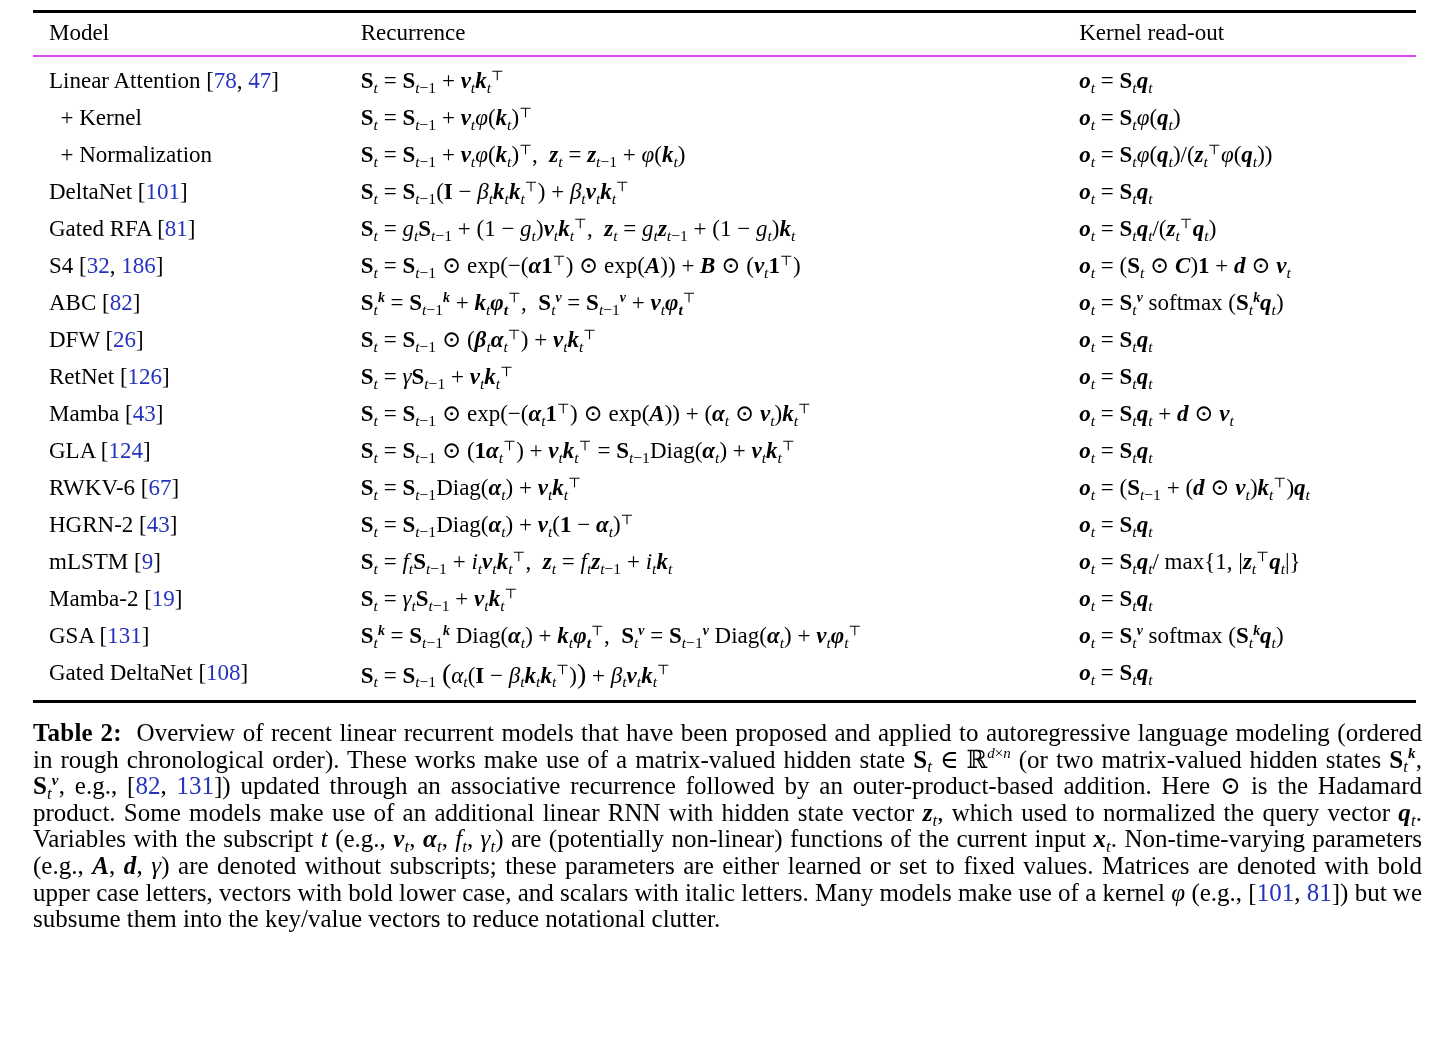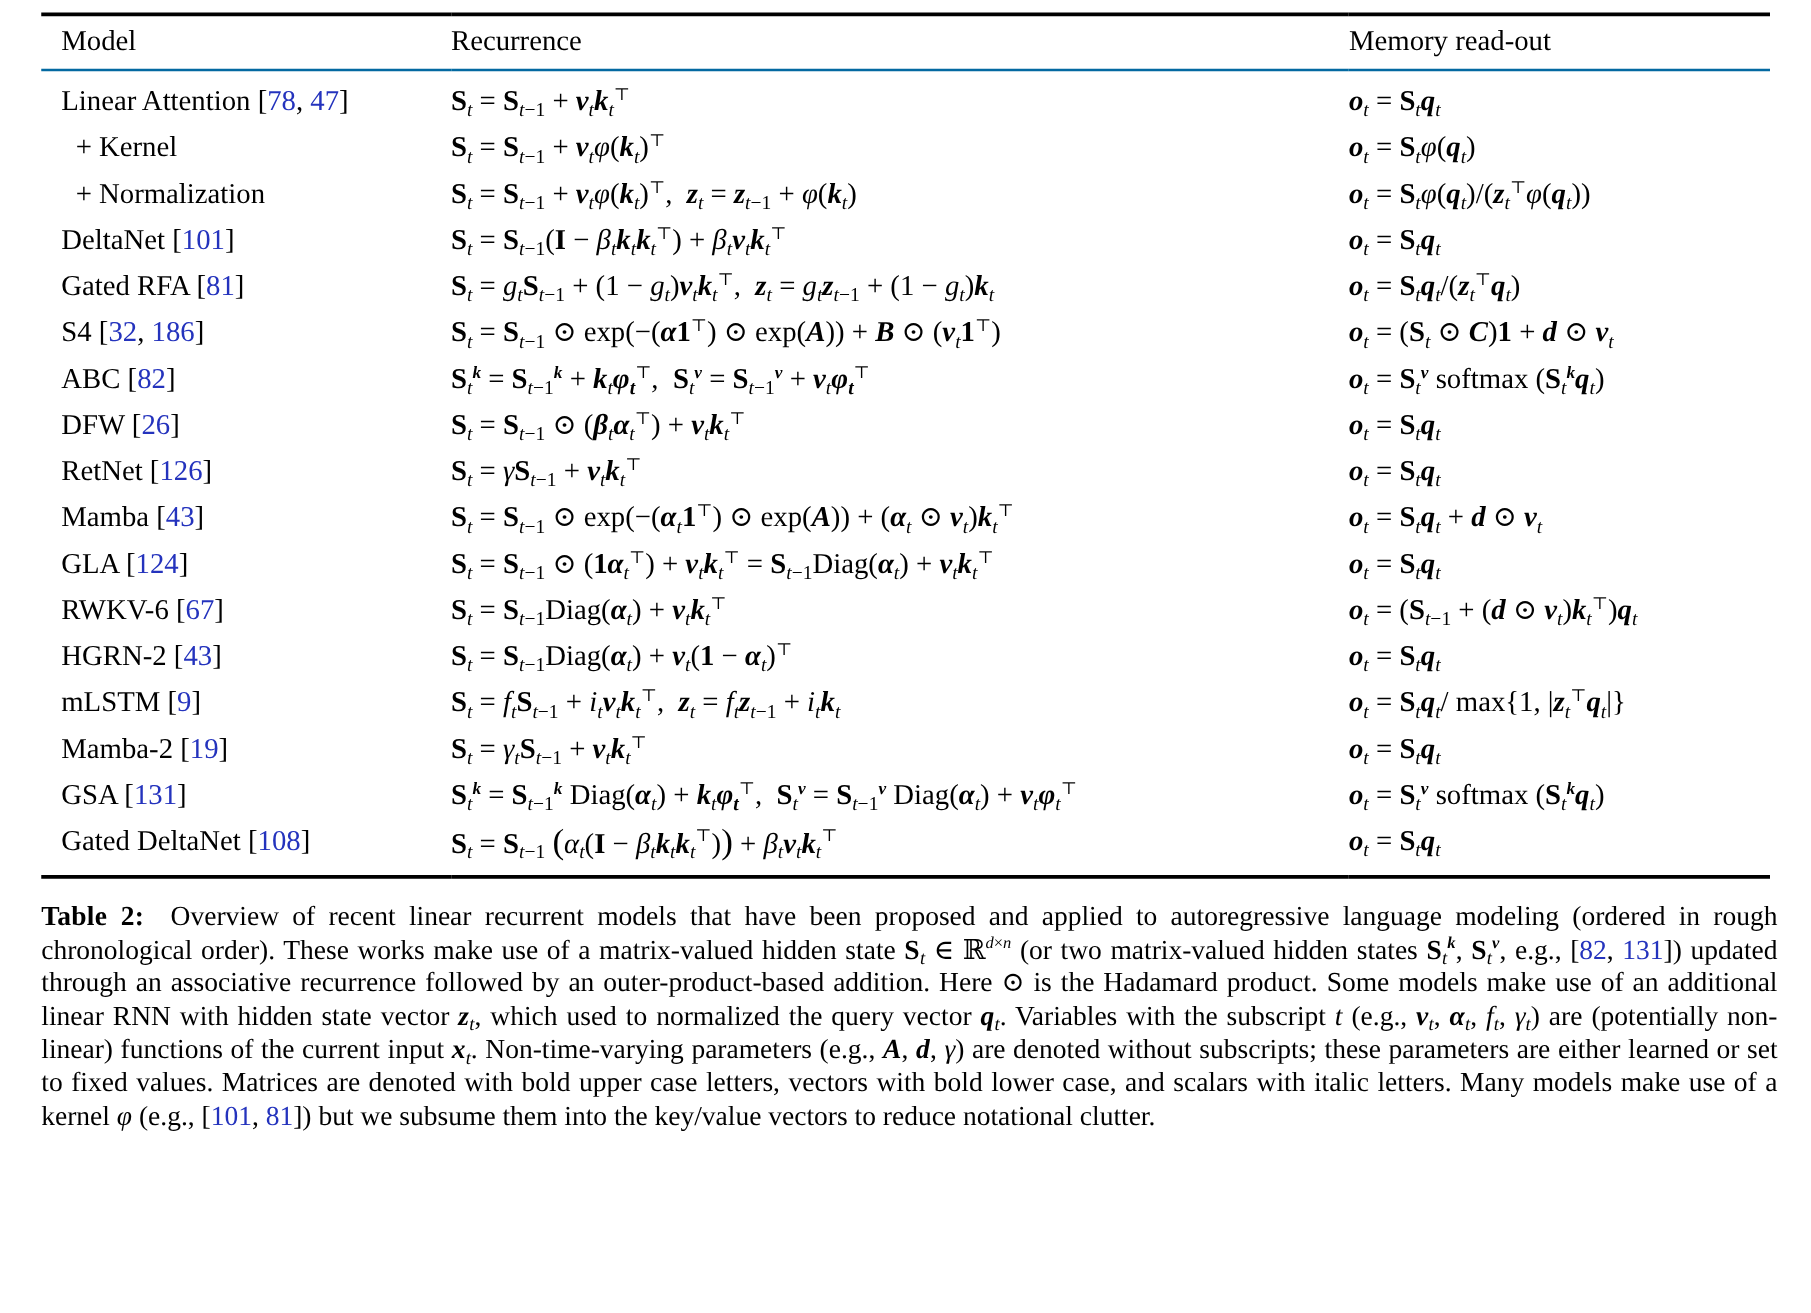--- a/index.html
+++ b/index.html
@@ -16,21 +16,21 @@
     padding: 10px 30px 0 33px;
   }
   table.models {
     border-collapse: collapse;
     width: 1383px;
     border-top: 3px solid #000;
     border-bottom: 3px solid #000;
     font-size: 23px;
   }
   table.models thead tr {
-    border-bottom: 2px solid #0369a1;
+    border-bottom: 2px solid #d946ef;
   }
   th {
     font-weight: normal;
     text-align: left;
     font-size: 23px;
     padding: 7px 0 9px 0;
   }
   th.c1, td.c1 { width: 315px; padding-left: 16px; }
   th.c2, td.c2 { width: 727px; }
   th.c3, td.c3 { width: 341px; }
@@ -55,37 +55,37 @@
     vertical-align: baseline;
     position: relative;
     top: -0.62em;
     line-height: 0;
   }
   .cite { color: var(--cite, #2433bd); }
   .big { font-size: 122%; }
   .caption {
     width: 1389px;
     margin: 17px 0 0 0;
-    font-size: 22px;
+    font-size: 25px;
     line-height: 26.6px;
     text-align: justify;
   }
   .caption b { letter-spacing: 0.2px; }
 </style>
 </head>
 <body>
 
 <div class="page">
 
   <table class="models">
     <thead>
       <tr>
         <th class="c1">Model</th>
         <th class="c2">Recurrence</th>
-        <th class="c3">Memory read-out</th>
+        <th class="c3">Kernel read-out</th>
       </tr>
     </thead>
     <tbody>
         <tr>
     <td class="c1">Linear Attention [<span class="cite">78</span>, <span class="cite">47</span>]</td>
     <td class="c2"><b>S</b><sub><i>t</i></sub> = <b>S</b><sub><i>t</i>−1</sub> + <b><i>v</i></b><sub><i>t</i></sub><b><i>k</i></b><sub><i>t</i></sub><sup>⊤</sup></td>
     <td class="c3"><b><i>o</i></b><sub><i>t</i></sub> = <b>S</b><sub><i>t</i></sub><b><i>q</i></b><sub><i>t</i></sub></td>
   </tr>
         <tr>
     <td class="c1">&nbsp;&nbsp;+ Kernel</td>

